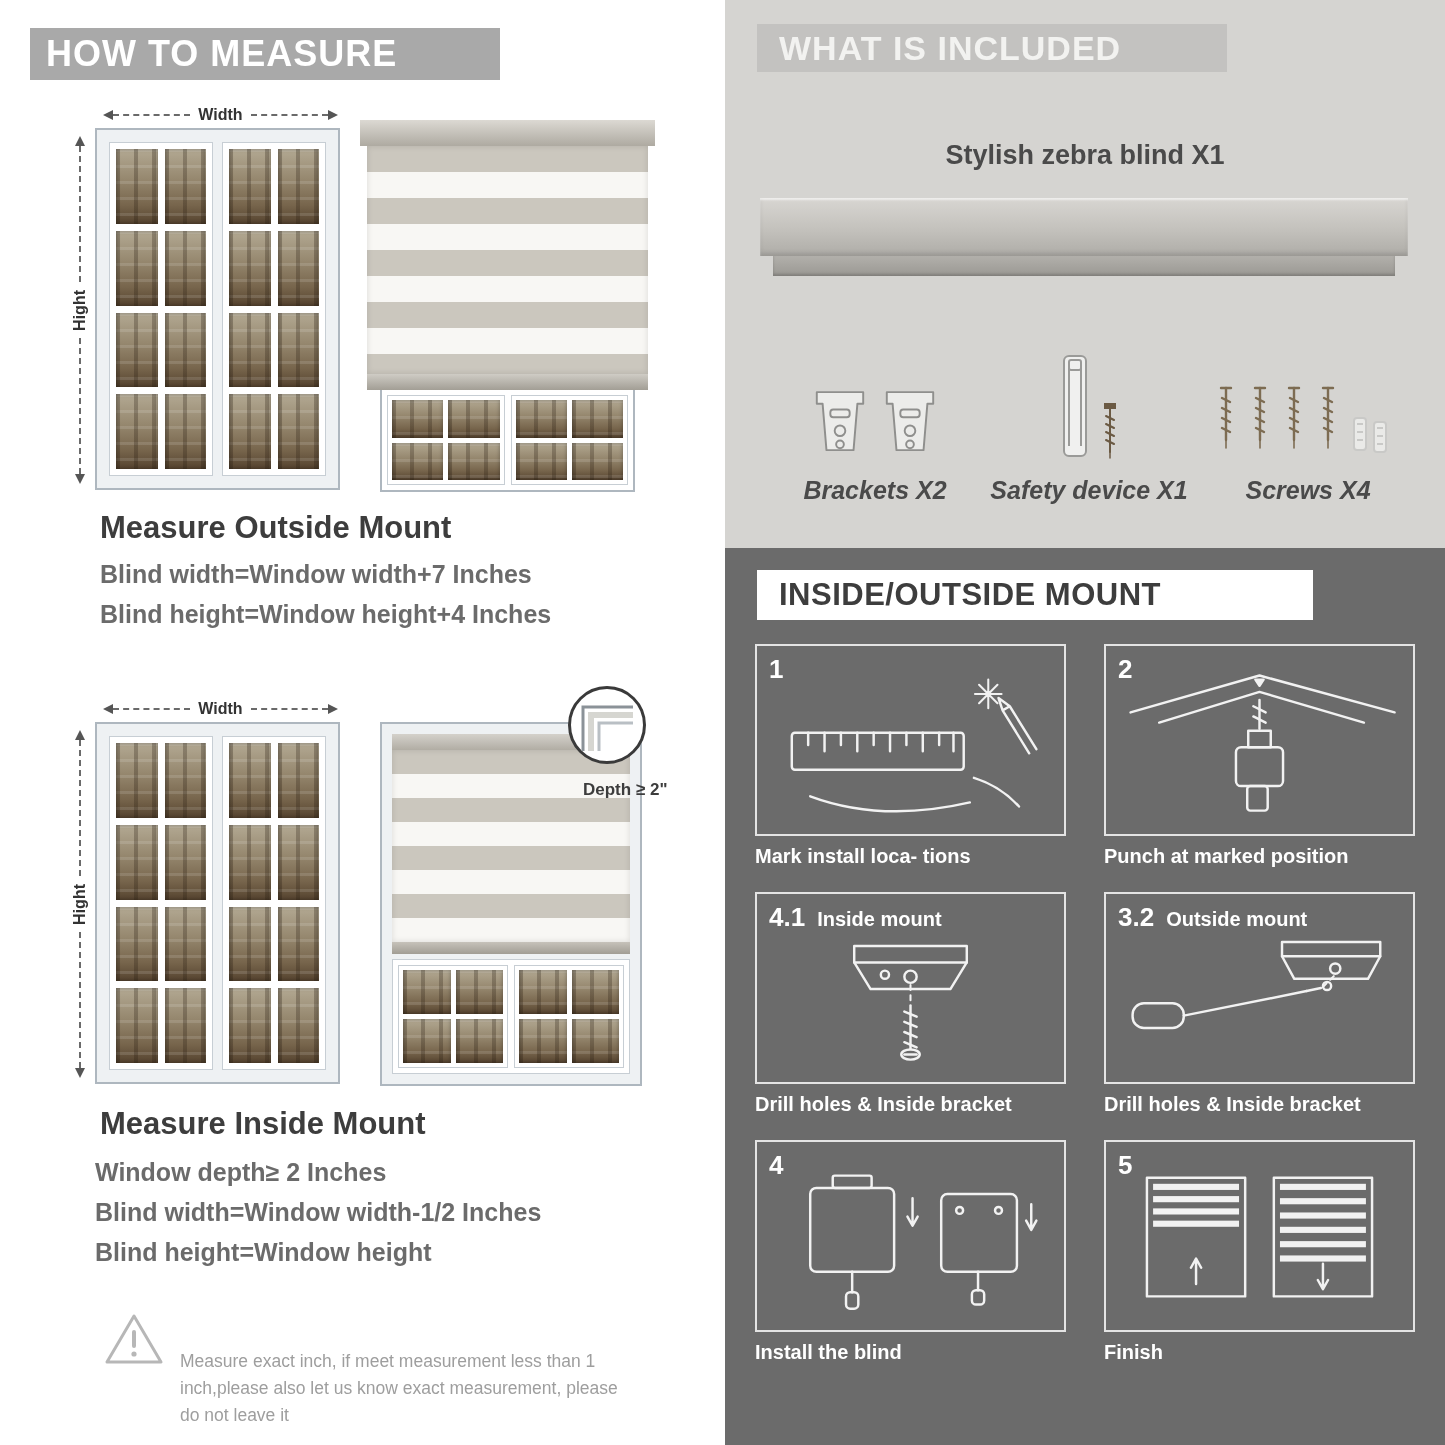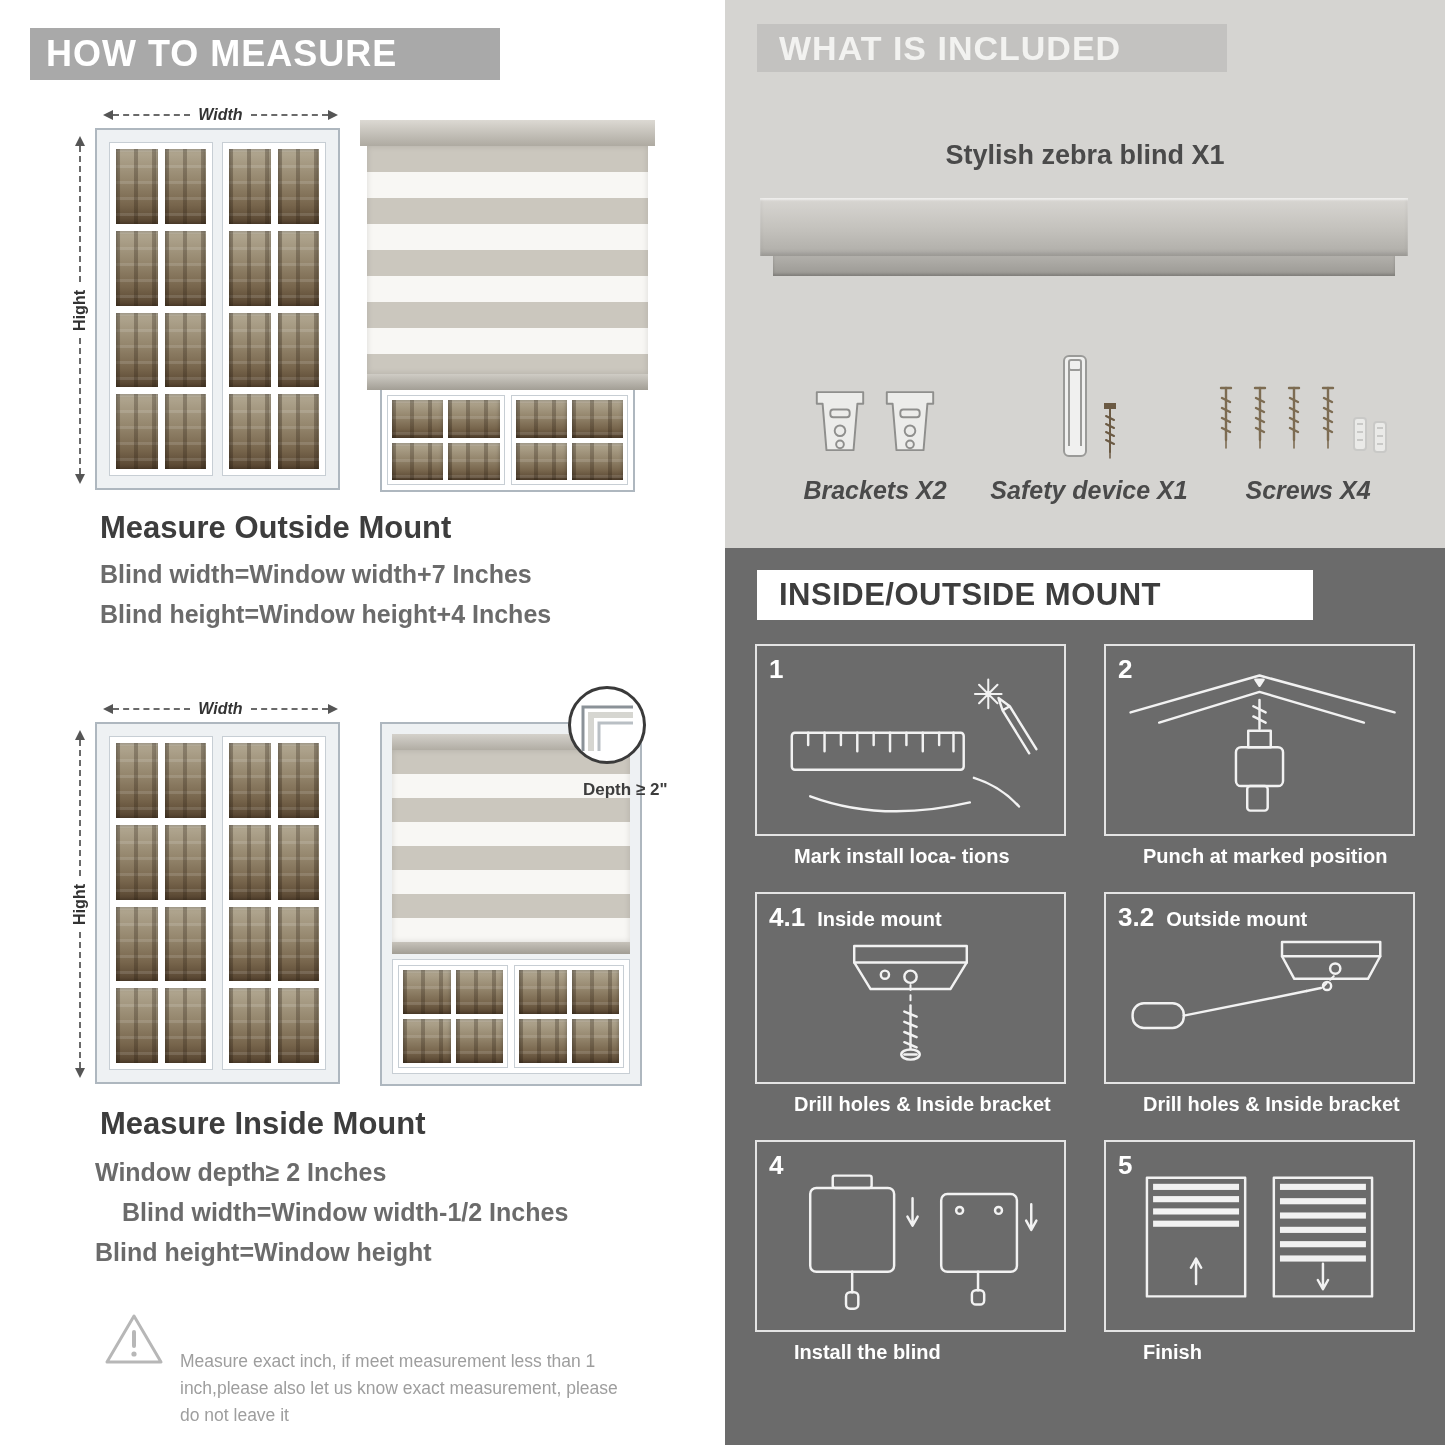--- a/index.html
+++ b/index.html
@@ -43,21 +43,21 @@
   .b-window{flex:1;margin:0 20px;background:#fff;border:2px solid #aeb7bf;border-top:none;padding:5px;display:flex;gap:6px;}
 
   
   .blind-in{position:absolute;left:380px;top:722px;width:262px;height:364px;background:#eef1f3;border:2px solid #aeb7bf;padding:10px;display:flex;flex-direction:column;}
   .bi-head{height:16px;background:linear-gradient(180deg,#d4d1cb,#b1ada4);}
   .bi-body{height:192px;background:repeating-linear-gradient(180deg,#cbc7be 0 24px,#f8f7f4 24px 48px);box-shadow:inset 0 0 6px rgba(0,0,0,.12);}
   .bi-rail{height:12px;background:linear-gradient(180deg,#c6c2ba,#a19d94);}
   .bi-panes{flex:1;margin-top:5px;background:#fff;padding:5px;display:flex;gap:6px;border:1px solid #c7ced4;}
 
   
-  .h-arrow{position:absolute;display:flex;align-items:center;font-style:italic;}
+  .h-arrow{position:absolute;display:flex;align-items:center;}
   .w1{left:103px;top:106px;width:235px;height:18px;}
   .w2{left:103px;top:700px;width:235px;height:18px;}
   .ah{width:0;height:0;}
   .ah.left{border-top:5px solid transparent;border-bottom:5px solid transparent;border-right:10px solid #555;}
   .ah.right{border-top:5px solid transparent;border-bottom:5px solid transparent;border-left:10px solid #555;}
   .aline{flex:1;border-top:2px dashed #6a6a6a;}
   .albl{margin:0 8px;font-size:16px;font-weight:bold;color:#333;}
   .v-arrow{position:absolute;display:flex;flex-direction:column;align-items:center;}
   .h1{left:70px;top:136px;width:20px;height:348px;}
   .h2{left:70px;top:730px;width:20px;height:348px;}
@@ -69,21 +69,21 @@
 
   
   .zoom-circle{position:absolute;left:568px;top:686px;width:78px;height:78px;border:3px solid #3a3a3a;border-radius:50%;background:#fff;overflow:hidden;}
   .depth-label{position:absolute;left:583px;top:780px;font-size:17px;font-weight:bold;color:var(--text-dark);}
 
   
   .m-title{position:absolute;left:100px;font-size:31px;font-weight:bold;color:var(--text-dark);}
   .t1{top:510px;} .t2{top:1106px;}
   .m-line{position:absolute;left:100px;font-size:25px;font-weight:bold;color:var(--text-gray);}
   .ol1{top:560px;} .ol2{top:600px;}
-  .il1{left:95px;top:1158px;} .il2{left:95px;top:1198px;margin-left:27px;} .il3{left:95px;top:1238px;}
+  .il1{left:95px;top:1158px;} .il2{left:95px;top:1198px;} .il3{left:95px;top:1238px;}
   .note{position:absolute;left:180px;top:1348px;width:448px;font-size:17.5px;line-height:1.55;color:var(--note-gray);}
   .warn{position:absolute;left:103px;top:1310px;width:62px;height:60px;}
 
   
   .included{position:absolute;left:725px;top:0;width:720px;height:650px;background:var(--included-bg);}
   .product-name{position:absolute;left:0;top:140px;width:100%;text-align:center;font-size:27px;font-weight:bold;color:#4a4a4a;}
   .headrail-graphic{position:absolute;left:35px;top:198px;width:648px;}
   .hr-top{height:58px;background:linear-gradient(180deg,#d8d6d2 0%,#c3c1bc 55%,#aeaca7 100%);box-shadow:inset 0 2px 2px rgba(255,255,255,.6), inset 0 -3px 4px rgba(0,0,0,.12);}
   .hr-bottom{height:20px;margin:0 13px;background:linear-gradient(180deg,#b2b0ab,#9a9893);box-shadow:inset 0 -2px 3px rgba(0,0,0,.18);}
   .incl-items{position:absolute;left:0;top:330px;width:100%;height:180px;}
@@ -96,21 +96,21 @@
 
   
   .mount{position:absolute;left:725px;top:548px;width:720px;height:897px;background:var(--dark-bg);}
   .steps-grid{position:absolute;left:30px;top:96px;width:660px;display:grid;grid-template-columns:1fr 1fr;column-gap:38px;row-gap:24px;}
   .step{display:flex;flex-direction:column;}
   .step-box{position:relative;height:192px;border:2px solid #e4e4e4;}
   .step-head{position:absolute;left:12px;top:8px;display:flex;align-items:baseline;gap:12px;z-index:2;}
   .step-num{font-size:26px;font-weight:bold;color:#fff;}
   .step-title{font-size:20px;font-weight:bold;color:#fff;}
   .step-art{position:absolute;left:0;top:0;width:100%;height:100%;}
-  .step-caption{margin-top:9px;font-size:20px;font-weight:bold;color:#fff;margin-left:39px;}
+  .step-caption{margin-top:9px;font-size:20px;font-weight:bold;color:#fff;}
 </style>
 </head>
 <body>
 
 <div class="canvas">
 
   <div>
     <div class="banner left-banner">HOW TO MEASURE</div>
 
     <div class="h-arrow w1">

